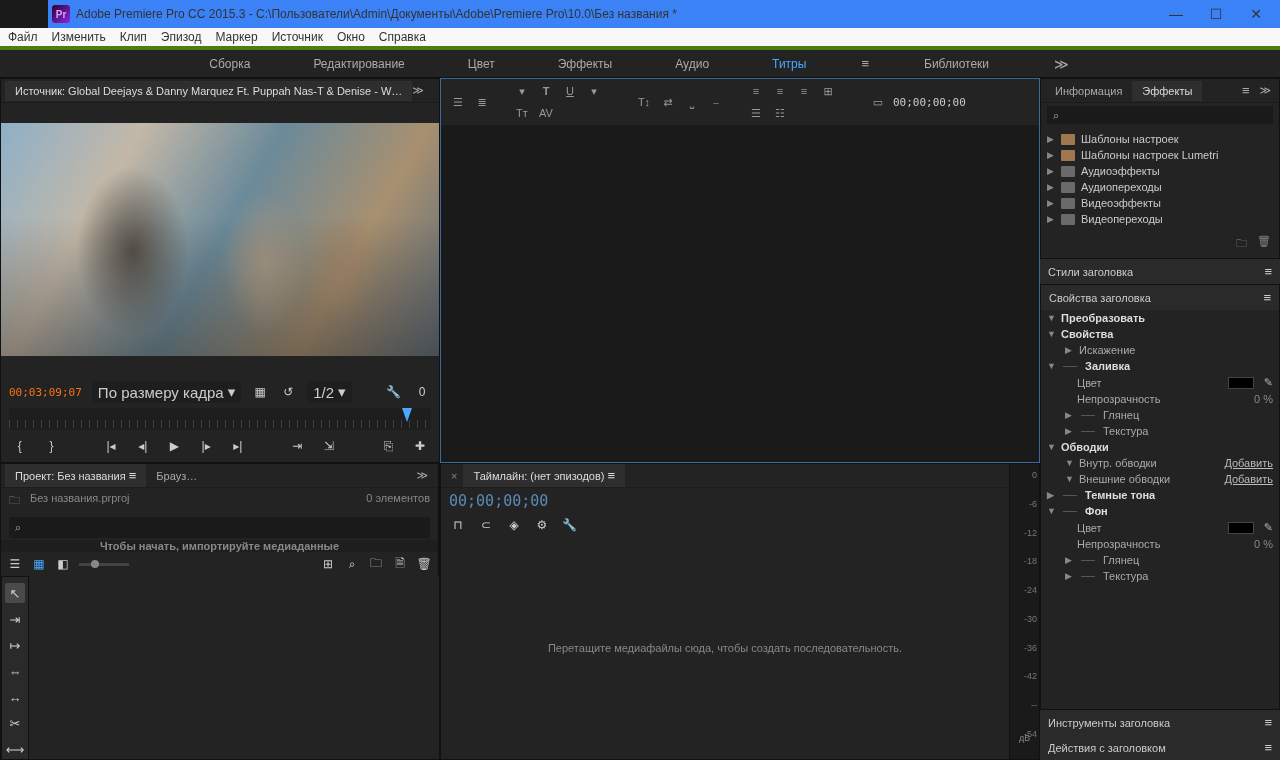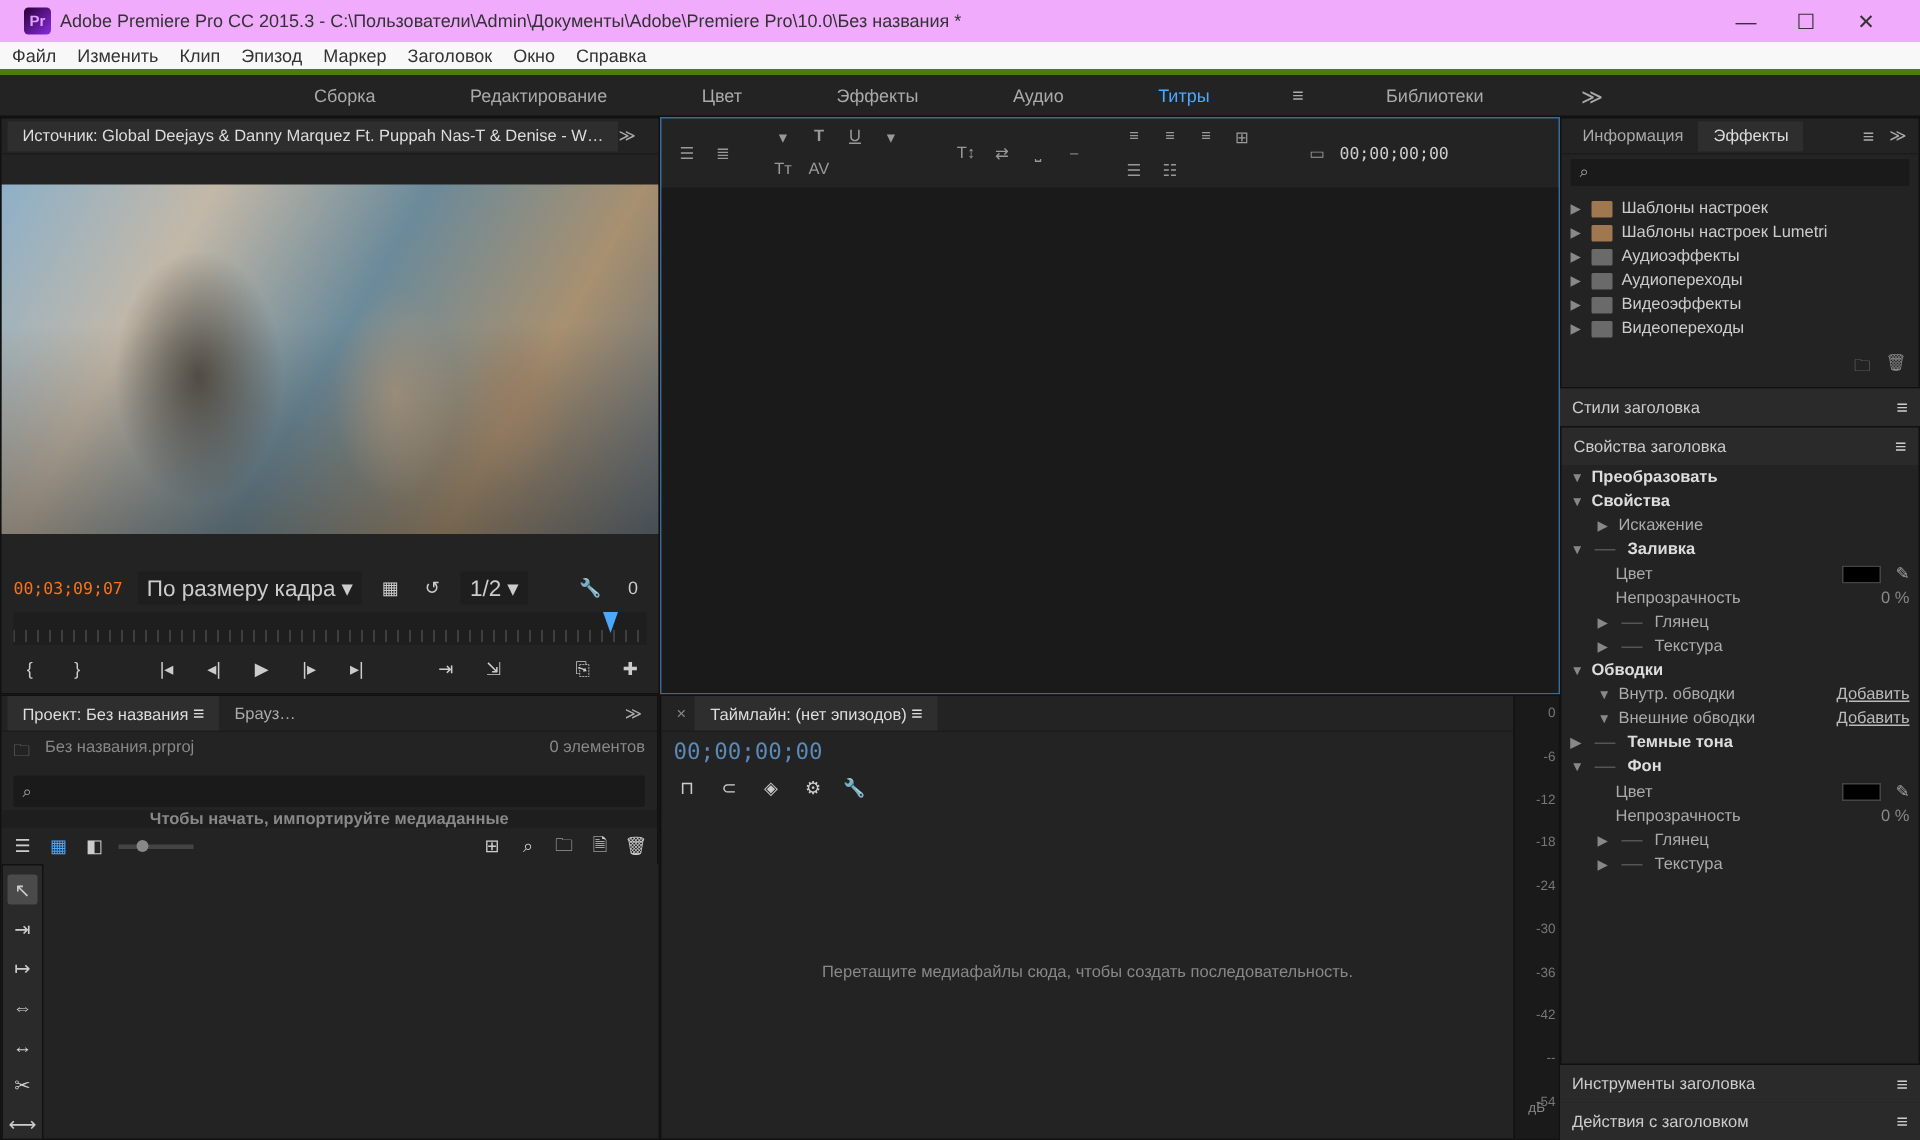--- a/index.html
+++ b/index.html
@@ -1,19 +1,19 @@
 <!DOCTYPE html>
 <html><head>
 <meta charset="utf-8">
 <style>
 * { margin: 0; padding: 0; box-sizing: border-box; font-family: "Segoe UI", Tahoma, sans-serif; }
 body { background: #1a1a1a; color: #aaa; font-size: 11px; width: 1280px; height: 760px; overflow: hidden; user-select: none; }
 
 
-.titlebar { height: 28px; background: #f0abfc; display: flex; align-items: center; padding: 0 16px; color: #333; }
+.titlebar { height: 28px; background: #3b82f6; display: flex; align-items: center; padding: 0 4px; color: #333; margin-left: 48px; }
 .titlebar .logo { width: 18px; height: 18px; background: linear-gradient(135deg,#2a0033,#8a2be2); border-radius: 3px; display: flex; align-items: center; justify-content: center; color: #e0a0ff; font-weight: bold; font-size: 10px; margin-right: 6px; }
 .titlebar .title { flex: 1; font-size: 12px; }
 .titlebar .winbtn { width: 40px; height: 24px; display: flex; align-items: center; justify-content: center; font-size: 14px; }
 
 
 .menubar { height: 22px; background: #f8f8f8; display: flex; align-items: center; padding: 0 8px; color: #333; font-size: 12px; gap: 14px; border-bottom: 4px solid #4d7c0f; }
 .menubar span { cursor: default; }
 
 
 .workspacebar { height: 28px; background: #232323; display: flex; align-items: center; justify-content: center; gap: 47px; font-size: 12px; border-bottom: 1px solid #111; }
@@ -127,21 +127,21 @@
   <div class="winbtn">☐</div>
   <div class="winbtn">✕</div>
 </div>
 
 <div class="menubar">
   <span>Файл</span>
   <span>Изменить</span>
   <span>Клип</span>
   <span>Эпизод</span>
   <span>Маркер</span>
-  <span>Заголовок</span>
+  <span>Источник</span>
   <span>Окно</span>
   <span>Справка</span>
 </div>
 
 <div class="workspacebar">
   <span class="ws">Сборка</span>
   <span class="ws">Редактирование</span>
   <span class="ws">Цвет</span>
   <span class="ws">Эффекты</span>
   <span class="ws">Аудио</span>

